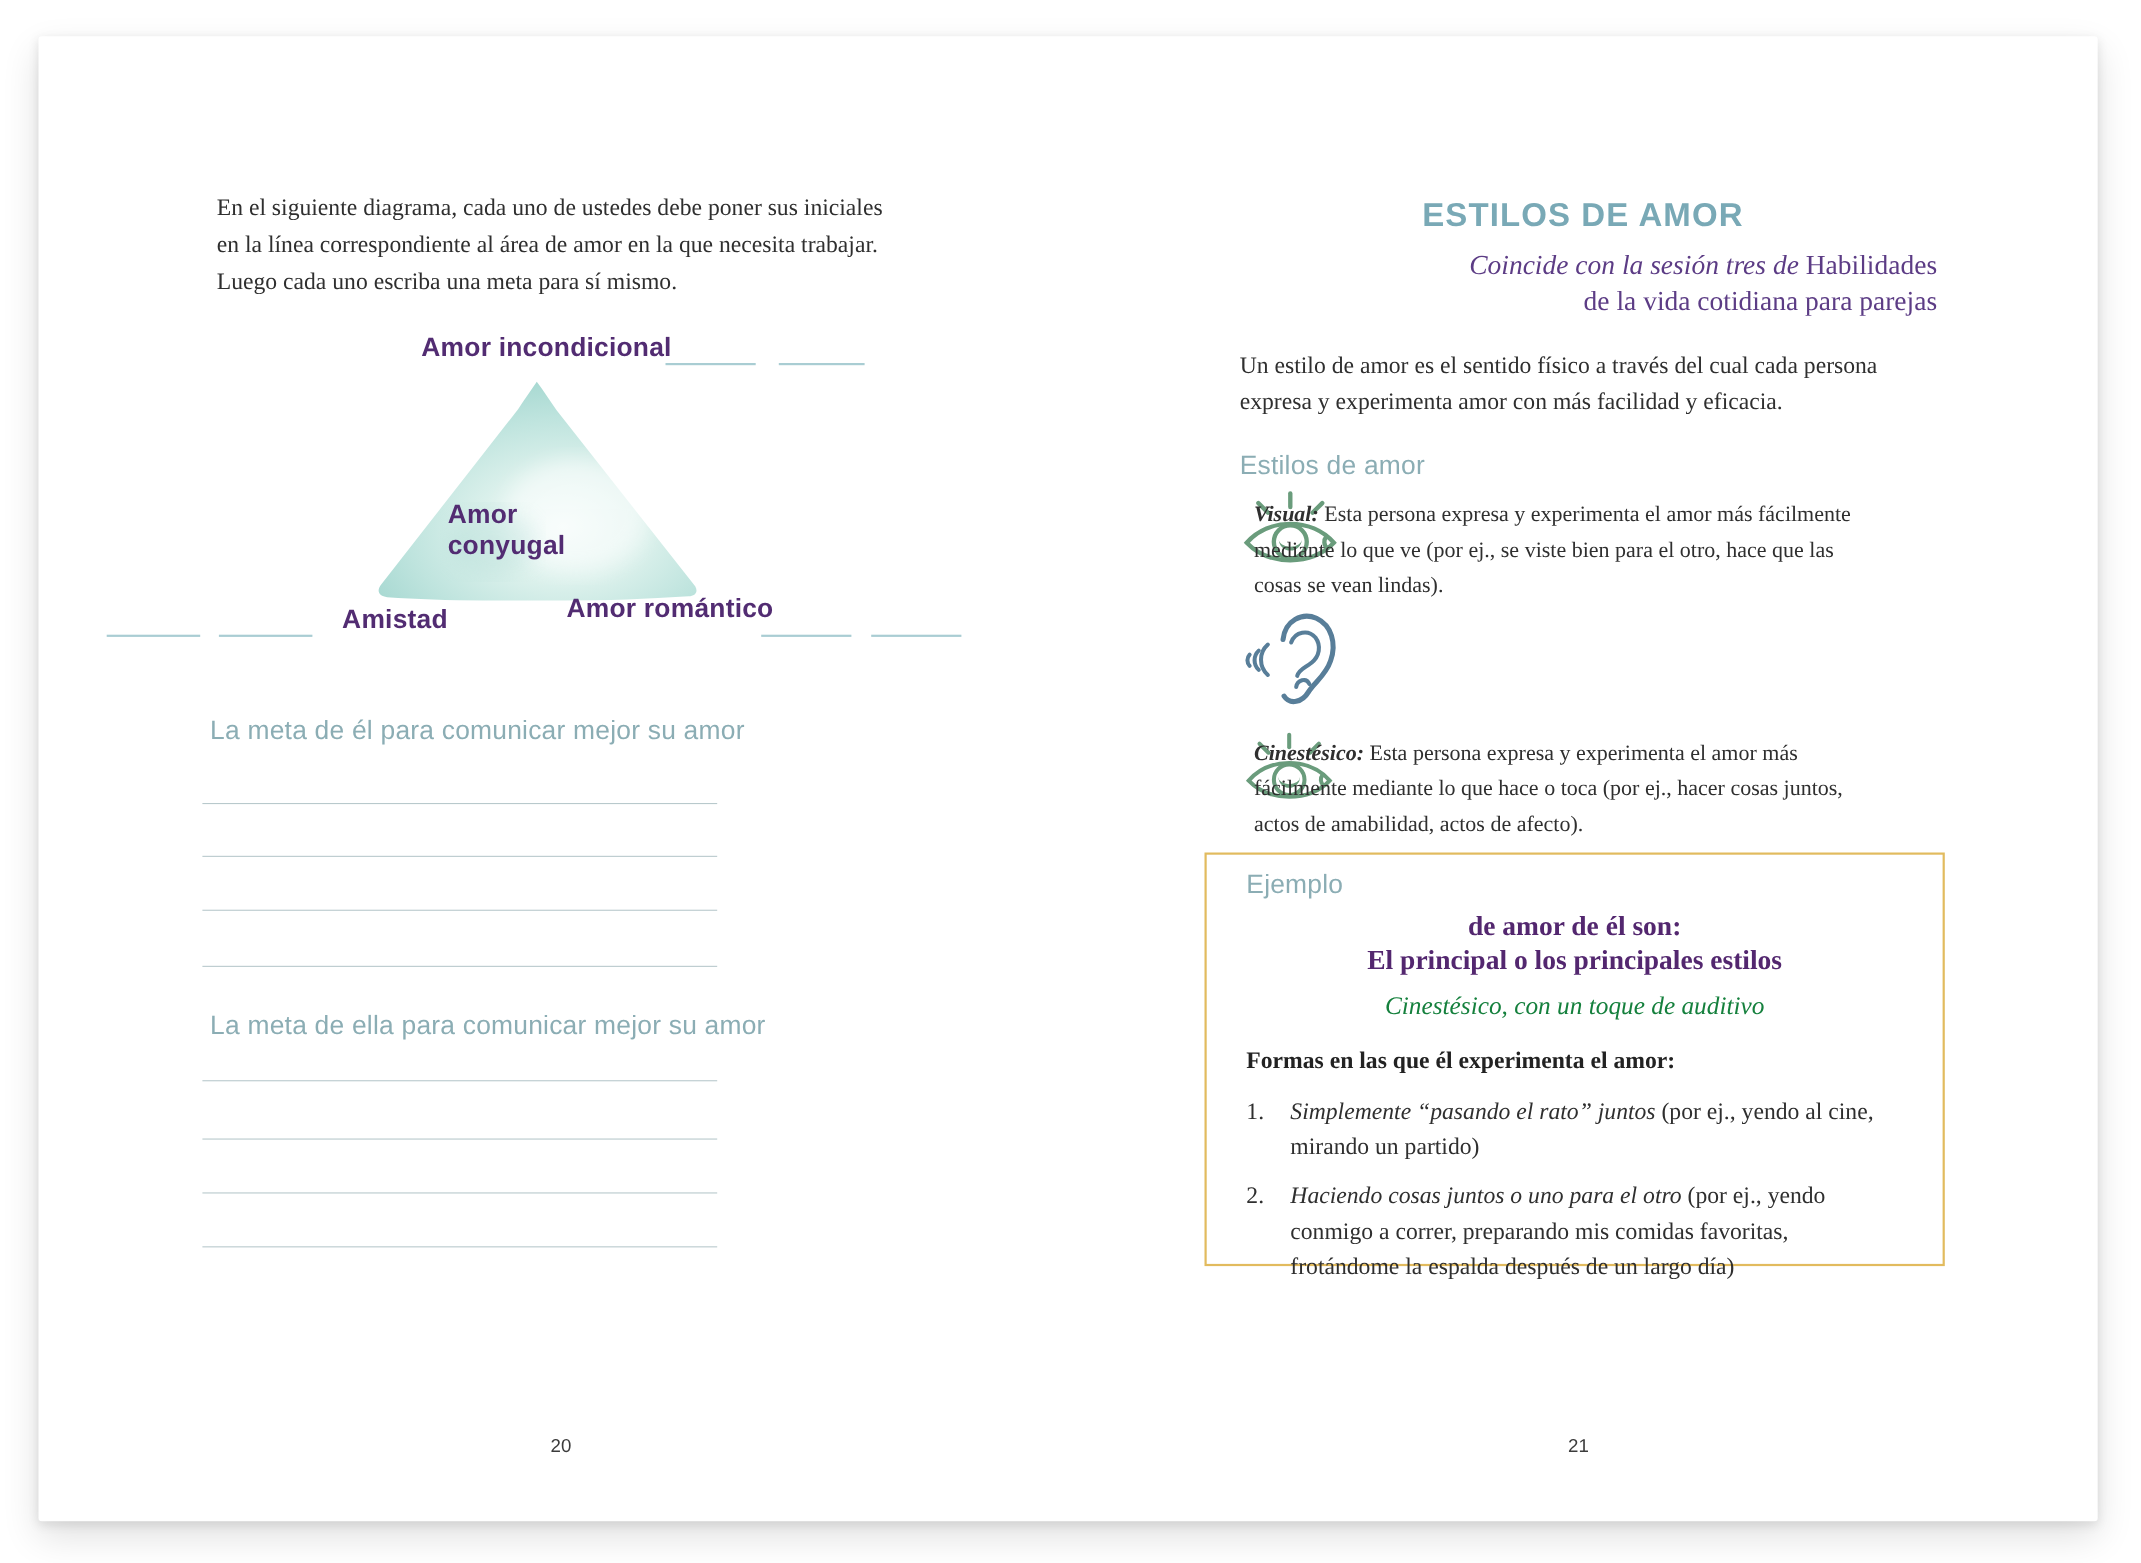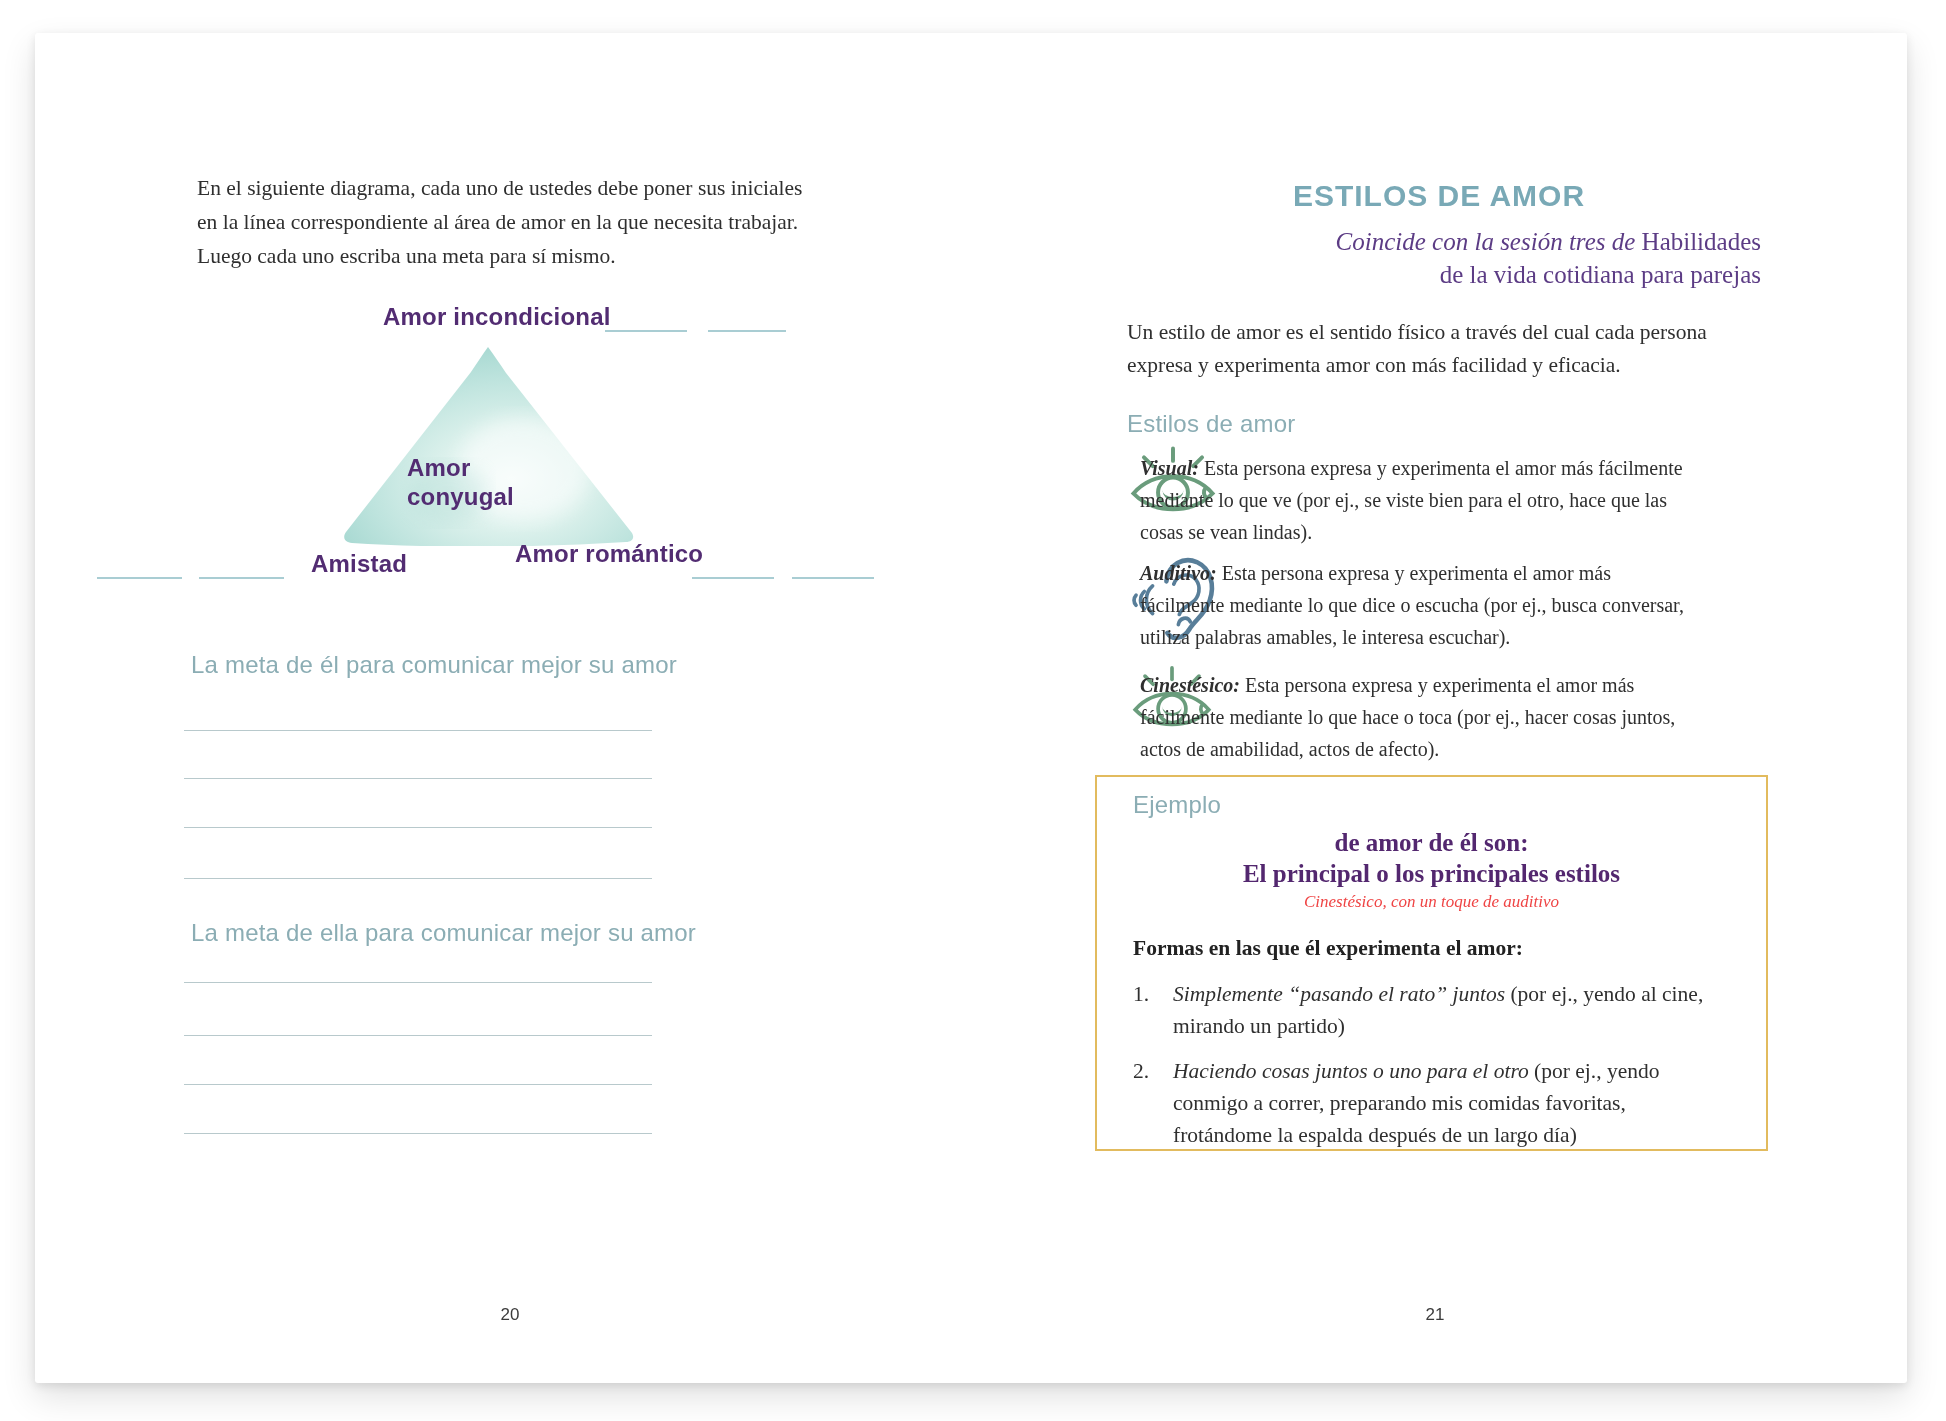--- a/index.html
+++ b/index.html
@@ -57,22 +57,22 @@
   .style-label { font-weight:bold; font-style:italic; }
   .example-box {
     left:1060px; top:742px; width:673px; height:376px;
     border:2px solid #e2bb5e; background:#ffffff; padding:14px 36px 0 36px;
   }
   .box-title {
     margin-top:8px; text-align:center; font-weight:bold;
     font-size:25px; line-height:31px; color:#53276f;
   }
   .box-subtitle {
-    margin-top:3px; text-align:center; font-style:italic;
-    font-size:17px; color:#ef4444;
+    margin-top:13px; text-align:center; font-style:italic;
+    font-size:23px; color:#15803d;
   }
   .forms-h { margin-top:24px; font-weight:bold; font-size:21.5px; color:#222; }
   .ex-list { margin-top:17px; }
   .ex-item { display:flex; margin-bottom:13px; }
   .ex-num { width:40px; flex:none; font-size:21.5px; line-height:32px; color:#2f2f2f; }
   .ex-body { font-size:21.5px; line-height:32px; color:#2f2f2f; }
   .ex-body .it { font-style:italic; }
 
   svg { display:block; }
 </style>
@@ -162,23 +162,20 @@
     <svg width="92" height="92" viewBox="0 0 100 100">
       <g stroke="#587e99" fill="none" stroke-linecap="round">
         <path stroke-width="5" d="M45,33 C47,14 64,6 78,12 C93,19 98,37 92,54 C87,69 76,75 70,85 C64,95 52,98 46,89"></path>
         <path stroke-width="4" d="M53,36 C57,25 70,23 77,31 C83,39 81,50 73,56 C67,61 61,62 59,69"></path>
         <path stroke-width="4" d="M58,80 C59,73 68,70 71,77"></path>
         <path stroke-width="4" d="M30,38 a20,20 0 0 0 0,30"></path>
         <path stroke-width="4" d="M21,44 a13,13 0 0 0 0,19"></path>
         <path stroke-width="4" d="M12,48 a8,8 0 0 0 0,11"></path>
       </g>
     </svg>
-  </div>
-  <div class="abs style-text" style="top:524px;">
-    <span class="style-label">Auditivo:</span><span> Esta persona expresa y experimenta el amor más fácilmente mediante lo que dice o escucha (por ej., busca conversar, utiliza palabras amables, le interesa escuchar).</span>
   </div>
 
   <div class="abs" style="left:1096px; top:630px;">
     <svg width="82" height="72" viewBox="0 0 100 88">
       <g stroke="#6a9c7c" stroke-width="4.5" fill="none" stroke-linecap="round">
         <path d="M17,16 L27,26"></path>
           <path d="M50,6 L50,20"></path>
           <path d="M83,16 L73,26"></path>
         <path d="M5,57 C28,31 72,31 95,57 C72,81 28,81 5,57 Z"></path>
         <circle cx="50" cy="56" r="17"></circle>

